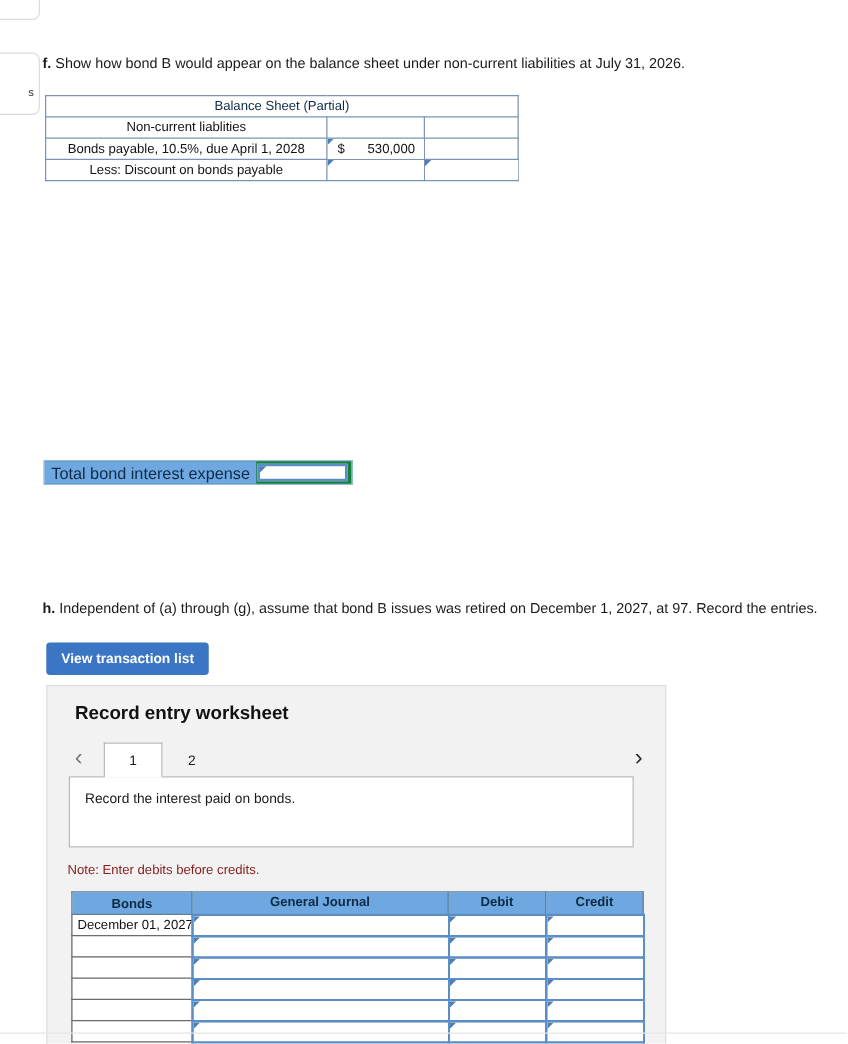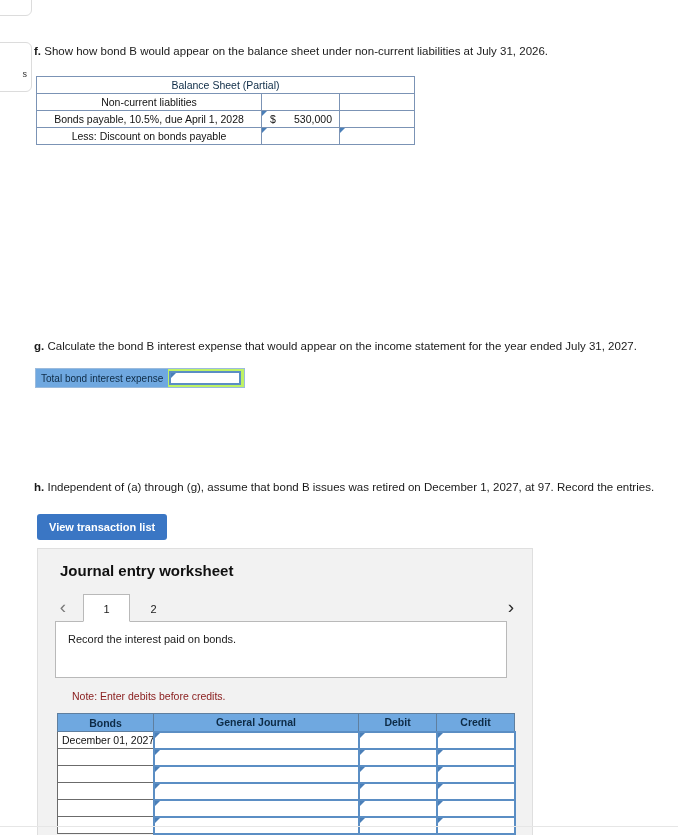--- a/index.html
+++ b/index.html
@@ -86,22 +86,22 @@
     border-right: 5px solid transparent;
   }
   td.thickbottom { border-bottom: 2px solid #1a1a1a; }
 
   
   #g-widget {
     position: absolute;
     display: flex;
     align-items: stretch;
     border: 1px solid #9bbbdd;
-    background: #bef264;
-    font-size: 10px;
+    background: #15803d;
+    font-size: 13px;
   }
   #g-widget .glabel {
     display: flex; align-items: center;
     padding: 0 5px;
     color: #0d2b46;
     background: #6fa8e0;
     white-space: nowrap;
   }
   #g-widget .gfield {
     position: relative;
@@ -206,21 +206,21 @@
     z-index: 2;
   }
   #instr-text {
     position: absolute;
     left: 12px; top: 11px;
     font-size: 11px;
     color: #1a1a1a;
   }
   #note {
     position: absolute;
-    left: 34px; top: 141px;
+    left: 16px; top: 141px;
     font-size: 10.5px;
     color: #8b2020;
   }
   
   #journal {
     position: absolute;
     left: 19px;
     top: 164px;
     border-collapse: collapse;
     table-layout: fixed;
@@ -305,40 +305,36 @@
         <td></td>
       </tr>
       <tr>
         <td class="lbl indent">Less: Discount on bonds payable</td>
         <td class="inp thickbottom"></td>
         <td class="inp"></td>
       </tr>
     </tbody>
   </table>
 
-  <div class="prompt" style="left:34px; top:339px;">
-    <b>g.</b>
-    <span>Calculate the bond B interest expense that would appear on the income statement for the year ended July 31, 2027.</span>
-  </div>
 
   <div id="g-widget" style="left:35px; top:368px; height:20px;">
     <div class="glabel">Total bond interest expense</div>
     <div class="gfield"></div>
   </div>
 
   <div class="prompt" style="left:34px; top:480px;">
     <b>h.</b>
     <span>Independent of (a) through (g), assume that bond B issues was retired on December 1, 2027, at 97. Record the entries.</span>
   </div>
 
   <div class="btn-blue" style="left:37px; top:514px;">View transaction list</div>
 
   <div id="worksheet">
 
-    <div id="ws-title">Journal entry worksheet</div>
+    <div id="ws-title">Record entry worksheet</div>
 
     <div id="tabstrip">
       <div class="chev" id="chev-left">‹</div>
       <div class="tab active" style="left:29px; width:47px;">1</div>
       <div class="tab inactive" style="left:76px; width:47px;">2</div>
       <div class="chev" id="chev-right">›</div>
     </div>
 
     <div id="instr-box">
       <div id="instr-text">Record the interest paid on bonds.</div>

